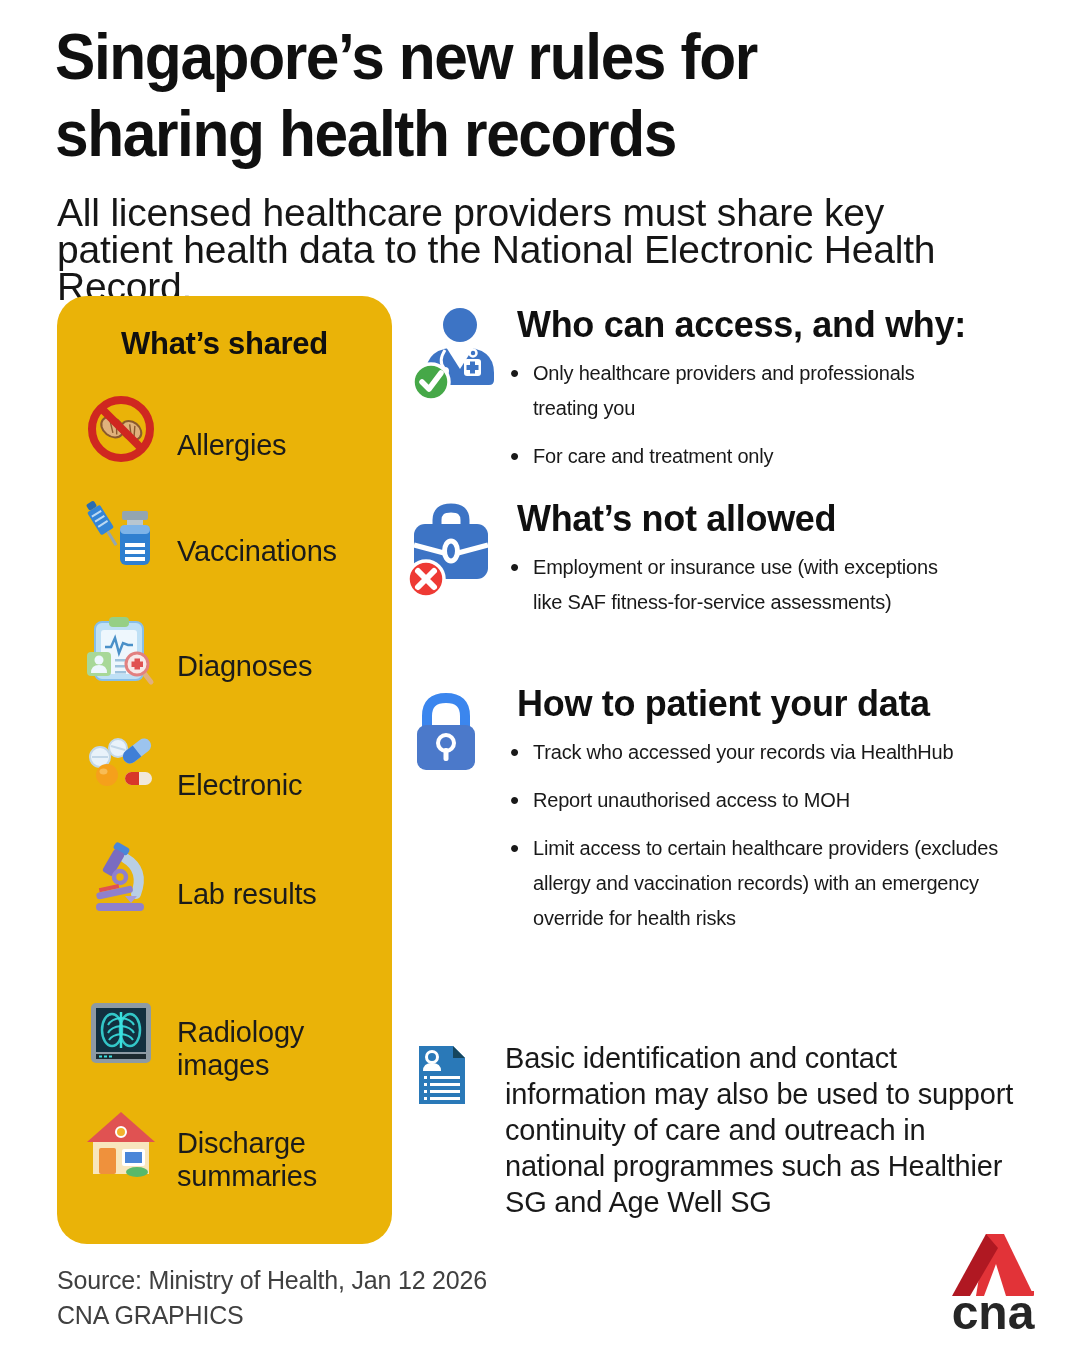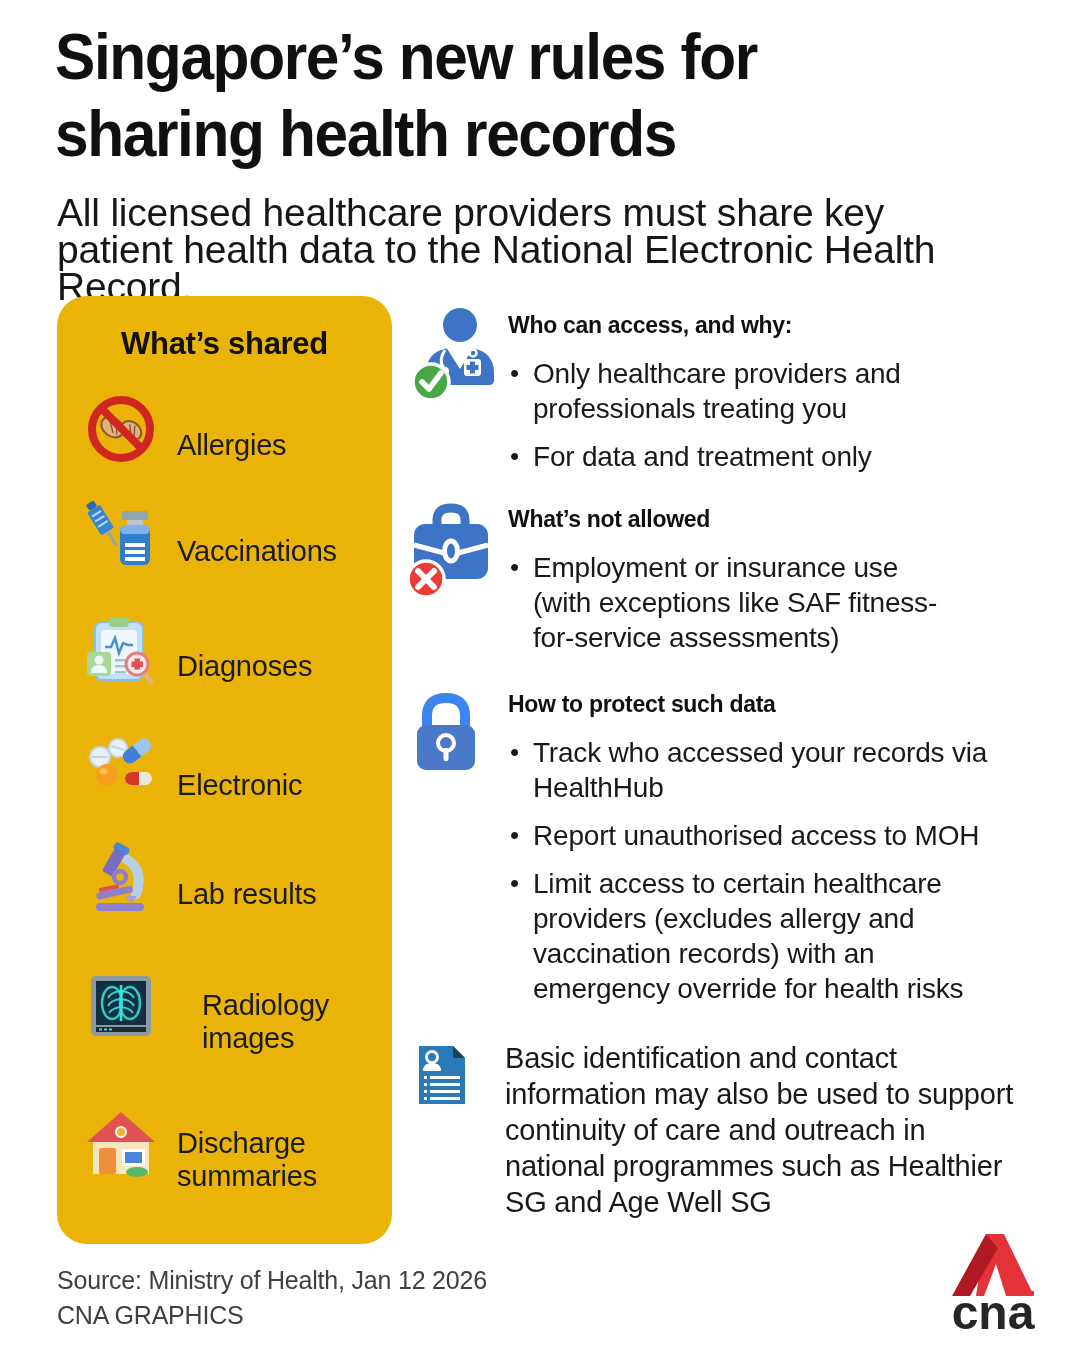--- a/index.html
+++ b/index.html
@@ -31,37 +31,37 @@
   }
   .icon-cell{width:80px;min-width:80px;display:flex;justify-content:center;align-items:center;}
   .shared-label{
     margin-left:16px;font-size:29px;line-height:33px;color:#1b1b1b;letter-spacing:-0.2px;max-width:180px;margin-top:32px;
   }
   .row1{top:94px;height:78px;}
   .row2{top:200px;height:78px;}
   .row3{top:315px;height:78px;}
   .row4{top:434px;height:78px;}
   .row5{top:543px;height:78px;}
-  .row6{top:655px;height:110px;gap:25px;}
+  .row6{top:682px;height:110px;}
   .row7{top:793px;height:110px;}
   
   .sec-icon{position:absolute;}
   .sec-icon-1{left:410px;top:303px;}
   .sec-icon-2{left:406px;top:500px;}
   .sec-icon-3{left:413px;top:690px;}
   .note-icon{left:415px;top:1042px;}
   .sec-text{position:absolute;left:505px;}
   .sec-text-1{top:308px;width:470px;}
   .sec-text-2{top:502px;width:455px;}
   .sec-text-3{top:687px;width:505px;}
   .sec-heading{
-    font-size:23px;font-weight:700;color:#101010;letter-spacing:-0.3px;margin:0 0 14px 3px;line-height:34px;
+    font-size:36px;font-weight:700;color:#101010;letter-spacing:-0.3px;margin:0 0 14px 12px;line-height:34px;
   }
   .bullet{
-    position:relative;padding-left:28px;font-size:28px;line-height:35px;color:#191919;
+    position:relative;padding-left:28px;font-size:20px;line-height:35px;color:#191919;
     letter-spacing:-0.2px;margin-bottom:13px;
   }
   .bullet::before{
     content:"•";position:absolute;left:5px;top:0;font-size:26px;color:#191919;
   }
   .note-text{
     position:absolute;left:505px;top:1040px;width:520px;
     font-size:29px;line-height:36px;color:#191919;letter-spacing:-0.2px;
   }
   
@@ -233,21 +233,21 @@
       <rect x="54" y="56" width="17" height="17" rx="3" fill="#ffffff"></rect>
       <rect x="60" y="58.5" width="5" height="12" fill="#3d74c5"></rect>
       <rect x="56.5" y="62" width="12" height="5" fill="#3d74c5"></rect>
       <circle cx="21" cy="79" r="18" fill="#46a848" stroke="#ffffff" stroke-width="3.5"></circle>
       <path d="M12 79 L19 86 L31 70" stroke="#ffffff" stroke-width="5.5" fill="none" stroke-linecap="round" stroke-linejoin="round"></path>
     </svg>
   </div>
   <div class="sec-text sec-text-1">
     <h3 class="sec-heading">Who can access, and why:</h3>
     <div class="bullet">Only healthcare providers and professionals treating you</div>
-    <div class="bullet">For data and treatment only</div>
+    <div class="bullet">For care and treatment only</div>
   </div>
 
   <div class="sec-icon sec-icon-2">
     <svg width="90" height="100" viewBox="0 0 90 100">
       <path d="M31 27 V20 Q31 8 45 8 Q59 8 59 20 V27" stroke="#3d74c5" stroke-width="9" fill="none"></path>
       <rect x="8" y="24" width="74" height="55" rx="11" fill="#3d74c5"></rect>
       <path d="M8 45 L38 53 Q45 55 52 53 L82 45" stroke="#ffffff" stroke-width="5" fill="none"></path>
       <ellipse cx="45" cy="51" rx="6.5" ry="10" fill="#3d74c5" stroke="#ffffff" stroke-width="5"></ellipse>
       <circle cx="20" cy="79" r="18" fill="#ee3a34" stroke="#ffffff" stroke-width="3.5"></circle>
       <path d="M12 71 L28 87 M28 71 L12 87" stroke="#ffffff" stroke-width="6" stroke-linecap="round"></path>
@@ -260,21 +260,21 @@
 
   <div class="sec-icon sec-icon-3">
     <svg width="66" height="86" viewBox="0 0 66 86">
       <path d="M14 40 V26 Q14 8 33 8 Q52 8 52 26 V40" stroke="#3b86ee" stroke-width="10" fill="none"></path>
       <rect x="4" y="35" width="58" height="45" rx="9" fill="#4b79ca"></rect>
       <circle cx="33" cy="53" r="8" fill="none" stroke="#ffffff" stroke-width="4"></circle>
       <rect x="30.5" y="58" width="5" height="13" rx="2" fill="#ffffff"></rect>
     </svg>
   </div>
   <div class="sec-text sec-text-3">
-    <h3 class="sec-heading">How to protect such data</h3>
+    <h3 class="sec-heading">How to patient your data</h3>
     <div class="bullet">Track who accessed your records via HealthHub</div>
     <div class="bullet">Report unauthorised access to MOH</div>
     <div class="bullet">Limit access to certain healthcare providers (excludes allergy and vaccination records) with an emergency override for health risks</div>
   </div>
 
   <div class="sec-icon note-icon">
     <svg width="54" height="66" viewBox="0 0 54 66">
       <path d="M4 4 H38 L50 16 V62 H4 Z" fill="#2a79b8"></path>
       <polygon points="38,4 50,16 38,16" fill="#15465e"></polygon>
       <circle cx="17" cy="15" r="5.5" fill="none" stroke="#ffffff" stroke-width="3"></circle>

